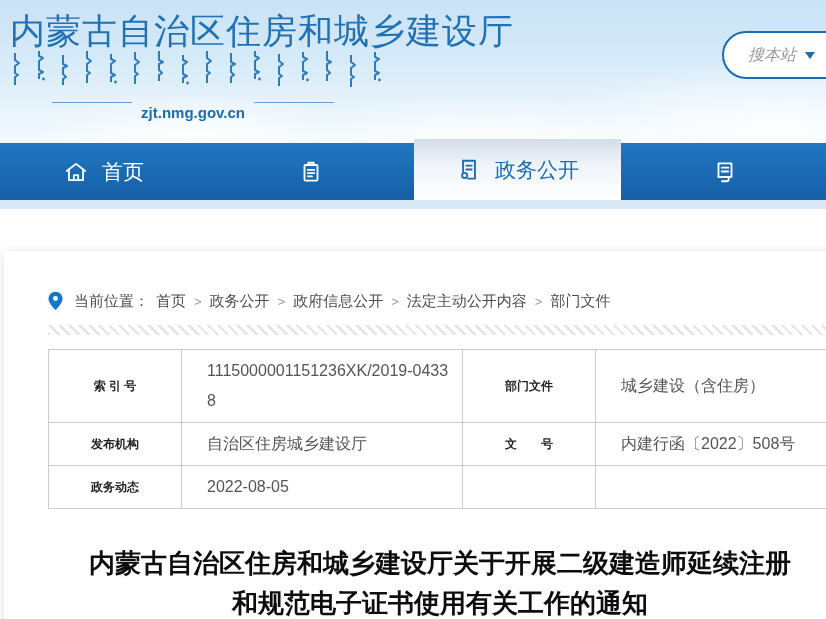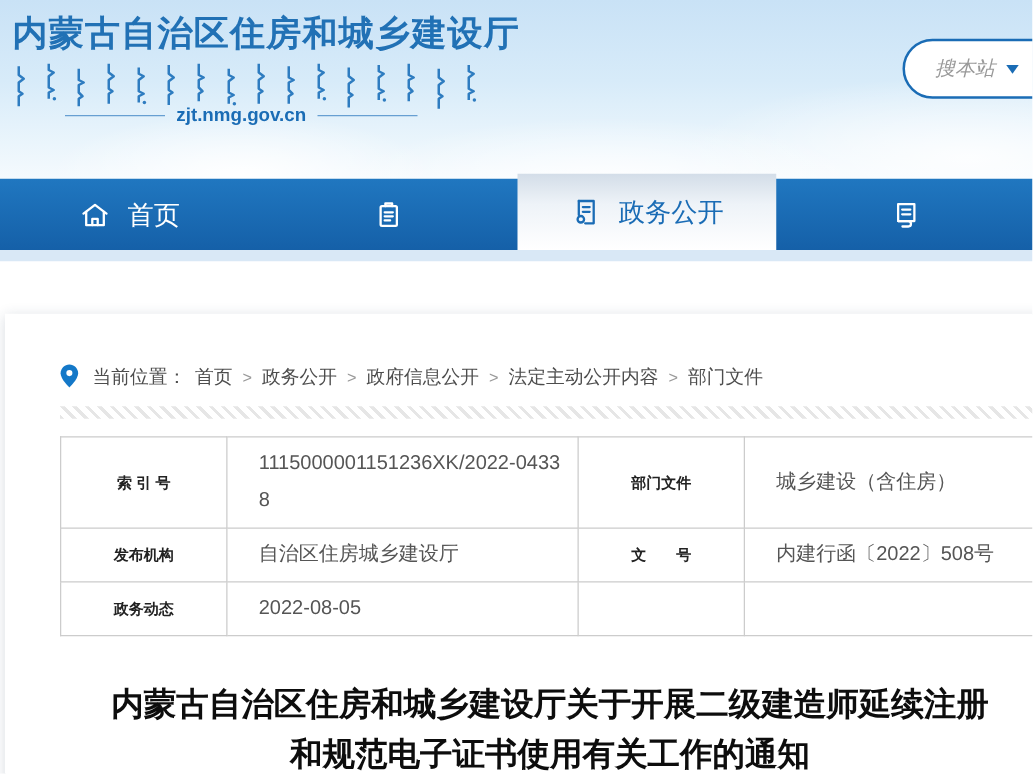--- a/index.html
+++ b/index.html
@@ -12,30 +12,30 @@
   .site-header{
     position:relative; height:143px;
     background-image:
       radial-gradient(ellipse 220px 70px at 22% 98%, rgba(255,255,255,.95), rgba(255,255,255,0) 70%),
       radial-gradient(ellipse 300px 80px at 55% 105%, rgba(255,255,255,.95), rgba(255,255,255,0) 70%),
       radial-gradient(ellipse 320px 90px at 88% 88%, rgba(255,255,255,.85), rgba(255,255,255,0) 72%),
       linear-gradient(180deg, var(--sky-top,#c9e2f6) 0%, #d7ebf9 45%, #eaf5fc 80%, #f5fafe 100%);
   }
   .site-title{
     position:absolute; left:10px; top:8px;
-    font-size:28px; font-weight:bold; letter-spacing:1px;
+    font-size:35px; font-weight:normal; letter-spacing:1px;
     color:var(--header-title-blue,#2171b5);
   }
   .mongolian{ position:absolute; left:12px; top:50px; }
   .url-row{
     position:absolute; left:52px; top:84px; width:282px;
     display:flex; align-items:center; gap:9px;
   }
   .url-row .rule{ flex:1; border-top:1px solid #679fd2; }
-  .site-url{ font-size:15px; font-weight:bold; color:var(--brand-blue,#1a6cb5); }
+  .site-url{ font-size:15px; font-weight:bold; color:var(--brand-blue,#1a6cb5);margin-top:20px; }
 
   .search-pill{
     position:absolute; left:722px; top:31px; width:260px; height:48px;
     background:#fff; border:2px solid var(--brand-blue,#1a6cb5); border-radius:24px;
     display:flex; align-items:center; overflow:hidden;
   }
   .search-cat{ display:flex; align-items:center; gap:9px; padding:0 15px 0 24px; cursor:pointer; }
   .search-cat-label{ font-size:16px; color:var(--search-placeholder-text,#999);font-style:italic; }
   .caret-down{ width:0; height:0; border-left:5px solid transparent; border-right:5px solid transparent; border-top:7px solid var(--brand-blue,#1a6cb5); }
 
@@ -213,21 +213,21 @@
       <table class="doc-table">
         <colgroup>
           <col class="col-label">
             <col class="col-val-1">
             <col class="col-label-2">
             <col>
         </colgroup>
         <tbody>
             <tr class="row-1">
           <th>索 引 号</th>
-          <td>1115000001151236XK/2022-04338</td>
+          <td>1115000001151236XK/2019-04338</td>
           <th>部门文件</th>
           <td>城乡建设（含住房）</td>
         </tr>
         <tr class="row-2">
           <th>发布机构</th>
           <td>自治区住房城乡建设厅</td>
           <th>文　　号</th>
           <td>内建行函〔2022〕508号</td>
         </tr>
         <tr class="row-3">

